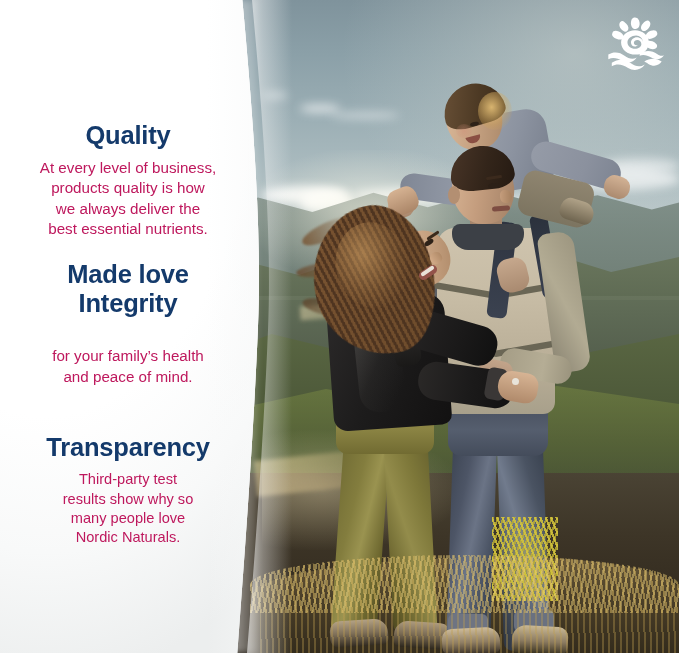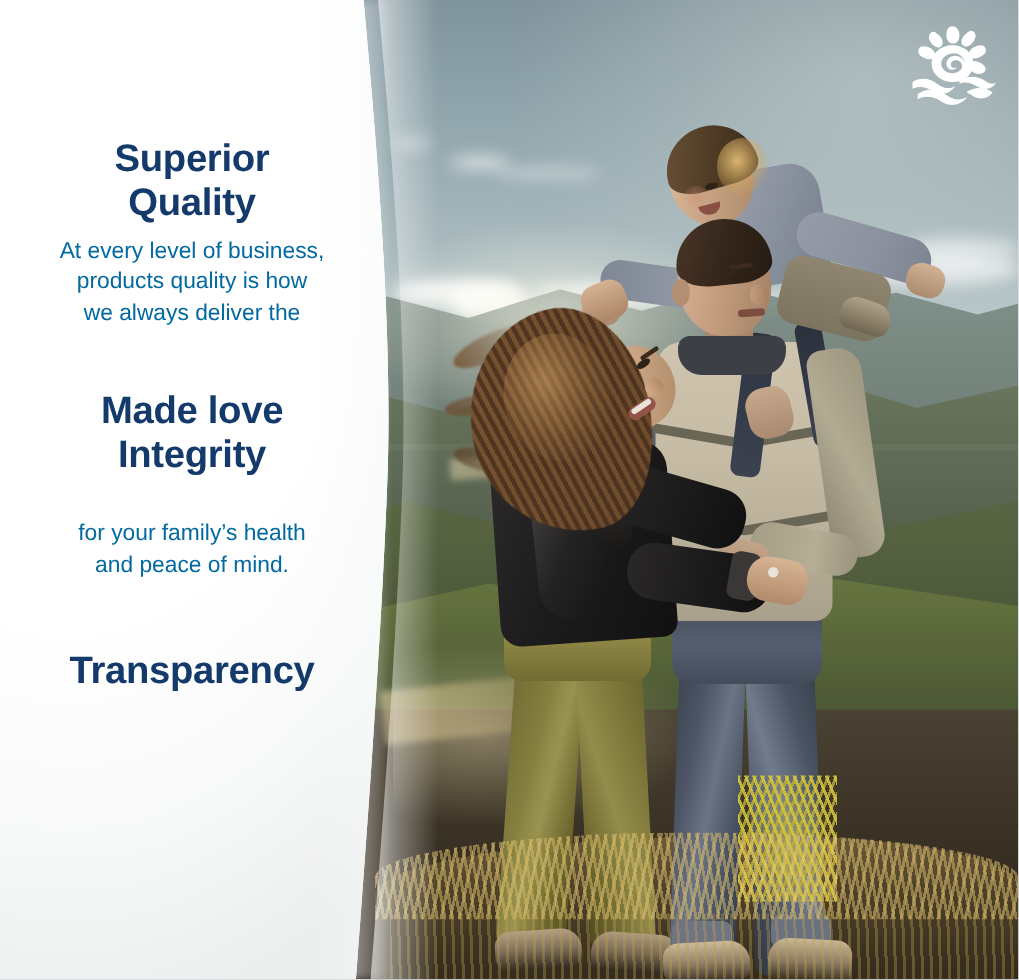--- a/index.html
+++ b/index.html
@@ -480,21 +480,21 @@
     font-size: 25.5px;
     line-height: 1.12;
     font-weight: bold;
     color: #143a6b;
     letter-spacing: -0.2px;
   }
   .block p {
     margin: 0;
     font-size: 15.2px;
     line-height: 1.33;
-    color: #0369a1;
+    color: #be185d;
   }
   .b1 { top: 92px; }
   .b2 { top: 260px; }
   .b3 { top: 404px; }
   .b3 p { font-size: 14.6px; }
 </style>
 </head>
 <body>
 
 <div id="shot">
@@ -637,43 +637,50 @@
 
   <div class="panel-wrap">
     <div class="panel"></div>
     <div class="panel-edge-soft"></div>
   </div>
 
   <div class="content">
 
     <div class="block b1">
       <h2>
-        <span>Superior</span><br>
+        <br>
         <span>Quality</span>
       </h2>
       <p>
         <span>At every level of business,</span><br>
         <span>products quality is how</span><br>
         <span>we always deliver the</span><br>
+        <span>best essential nutrients.</span>
       </p>
     </div>
 
     <div class="block b2">
       <h2>
         <span>Made love</span><br>
         <span>Integrity</span>
       </h2>
       <p>
         <br>
         <span>for your family’s health</span><br>
         <span>and peace of mind.</span>
       </p>
     </div>
 
     <div class="block b3">
       <h2>
         <br>
         <span>Transparency</span>
       </h2>
+      <p>
+        <span>Third-party test</span><br>
+        <span>results show why so</span><br>
+        <span>many people love</span><br>
+        <span>Nordic Naturals.</span>
+      </p>
     </div>
 
   </div>
 </div>
 
 </body></html>

